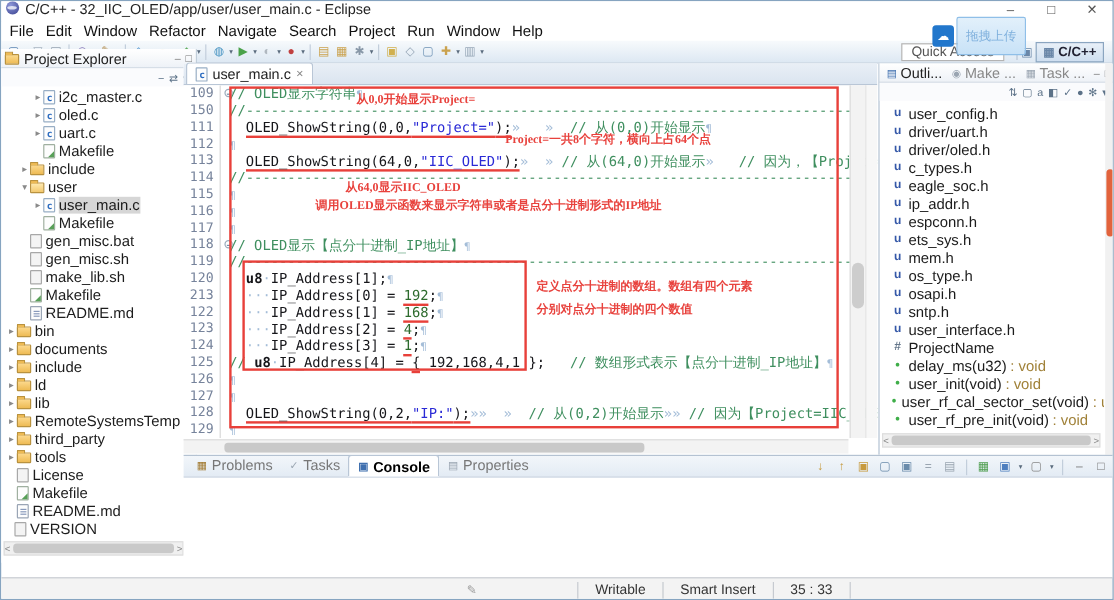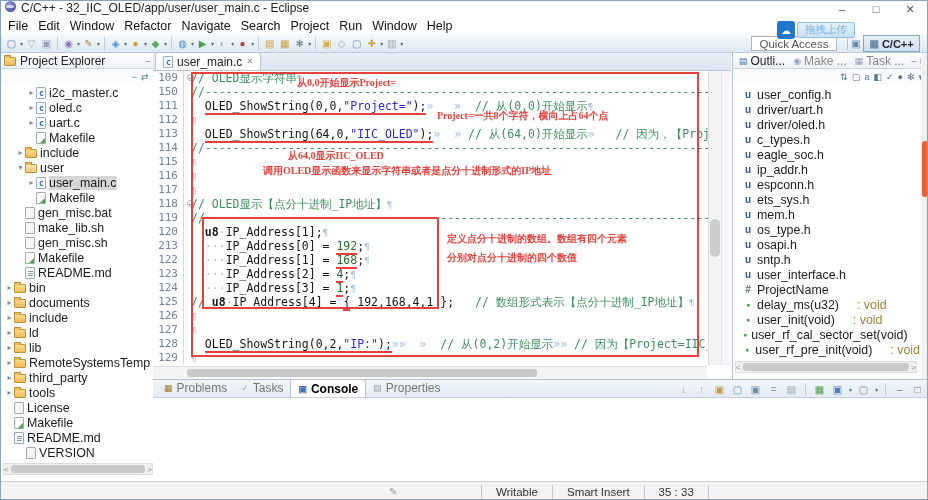--- a/index.html
+++ b/index.html
@@ -16,34 +16,34 @@
   #menubar .menu-item{padding:0 5px;line-height:16px}
   #toolbar{position:absolute;left:0;top:33px;width:100%;height:19px;background:linear-gradient(#f7fafc,#dde8f3);border-bottom:1px solid #bccadb;display:flex;align-items:center;padding-left:3px}
   .tbi{display:inline-flex;align-items:center;justify-content:center;width:15px;height:15px;font-size:10px;line-height:15px}
   .dd{font-size:6px;color:#5a6b7d;margin:0 1px}
   .tb-sep{width:1px;height:13px;background:#c2cedb;margin:0 3px}
 
   
   #qa-box{position:absolute;top:35px;left:750px;width:86px;height:15px;background:#fff;border:1px solid #b3b3b3;color:#555;font-size:11.5px;display:flex;align-items:center;justify-content:center;z-index:5}
   #upload-tip{position:absolute;top:20px;left:776px;height:18px;display:flex;align-items:center;z-index:6}
   #upload-tip .tip-icon{width:18px;height:18px;background:#2277cc;border-radius:3px;color:#fff;font-size:10px;display:flex;align-items:center;justify-content:center}
-  #upload-tip .tip-label{height:16px;background:linear-gradient(#e2f0fb,#c8e2f7);border:1px solid #8fbfe8;border-radius:2px;color:#7fb0dd;font-size:10.5px;display:flex;align-items:center;padding:0 7px;margin-left:2px}
+  #upload-tip .tip-label{height:32px;background:linear-gradient(#e2f0fb,#c8e2f7);border:1px solid #8fbfe8;border-radius:2px;color:#7fb0dd;font-size:10.5px;display:flex;align-items:center;padding:0 7px;margin-left:2px}
   #persp{position:absolute;top:34px;left:846px;height:17px;display:flex;align-items:center;gap:3px;z-index:5}
   #persp .p-sep{width:1px;height:13px;background:#b8c6d6}
   #persp .p-icon{font-size:10px;color:#6a87a8}
   #persp .p-btn{height:17px;display:flex;align-items:center;gap:3px;border:1px solid #8aa5c0;background:linear-gradient(#e8f0f8,#cfdff0);padding:0 5px;font-size:11px;font-weight:bold;color:#223}
 
   
   .phead{position:absolute;left:0;top:0;right:0;height:16px;background:linear-gradient(#ffffff,#eef2f7);border-bottom:1px solid #ccd6e2;display:flex;align-items:center;font-size:12px;color:#222;padding:0 3px;gap:4px}
   .phead .pbtns{margin-left:auto;display:flex;gap:4px;color:#777;font-size:9px}
   .ptool{position:absolute;left:0;top:16px;right:0;height:15px;display:flex;align-items:center;justify-content:flex-end;gap:4px;padding-right:6px;font-size:9px;color:#5c7288;background:#fafbfd}
   .tab-gray{color:#888}
 
   
-  #pe-panel{position:absolute;left:0;top:52px;width:163px;height:428px;background:#fff;border-right:1px solid #b4c2d2}
+  #pe-panel{position:absolute;left:0;top:40px;width:163px;height:428px;background:#fff;border-right:1px solid #b4c2d2}
   #pe-tree{position:absolute;left:0;top:32px;right:9px;height:378px;overflow:hidden;font-size:12.4px}
   .trow{height:15px;display:flex;align-items:center;white-space:nowrap}
   .trow .arr{width:9px;font-size:8px;color:#8a8a8a;text-align:center;flex:none}
   .trow .lbl{margin-left:3px;color:#1c1c1c}
   .trow .lbl.sel{background:#d6d6d6}
   #pe-vscroll{position:absolute;right:0;top:32px;width:9px;bottom:20px;background:#f4f4f4}
   #pe-vscroll .sa{position:absolute;left:0;width:9px;font-size:7px;color:#999;text-align:center}
   #pe-hscroll{position:absolute;left:2px;right:10px;bottom:6px;height:12px;background:#f0f0f0;border:1px solid #ddd;display:flex;align-items:center;font-size:8px;color:#888}
   #pe-hscroll .thumb{height:8px;background:#c9c9c9;border-radius:3px;flex:1;margin:0 2px}
 
@@ -83,21 +83,21 @@
   #e-hscroll{position:absolute;left:0;bottom:1px;right:24px;height:12px;background:#f3f3f3;border-top:1px solid #ddd;display:flex;align-items:center;font-size:8px;color:#888}
   #e-hscroll .thumb{position:absolute;left:34px;width:350px;height:8px;top:2px;background:#c9c9c9;border-radius:3px}
 
   
   #outline{position:absolute;left:731px;top:52px;width:197px;height:326px;background:#fff;border-left:1px solid #b4c2d2}
   #outline .phead{gap:2px}
   .otab{display:flex;align-items:center;gap:3px;padding:0 3px;font-size:12px}
   #ol-list{position:absolute;left:0;top:34px;right:9px;height:270px;overflow:hidden;font-size:12.4px}
   .orow{height:15px;display:flex;align-items:center;padding-left:10px;white-space:nowrap}
   .orow .lbl{margin-left:4px;color:#1c1c1c}
-  .orow .typ{color:#a08138;margin-left:18px}
+  .orow .typ{color:#a08138;margin-left:3px}
   .oi-inc{color:#3558a8;font-weight:bold;font-size:10px;width:10px;text-align:center}
   .oi-def{color:#66788c;font-weight:bold;font-size:10px;width:10px;text-align:center}
   .oi-fn{color:#3fae49;font-size:7px;width:10px;text-align:center}
   #ol-hscroll{position:absolute;left:2px;right:12px;bottom:6px;height:12px;background:#f0f0f0;border:1px solid #ddd;display:flex;align-items:center;font-size:8px;color:#888}
   #ol-hscroll .thumb{height:8px;background:#c9c9c9;border-radius:3px;flex:1;margin:0 2px}
   #ol-vscroll{position:absolute;right:0;top:0;width:8px;bottom:0;background:#f1f1f1}
   #ol-vscroll .thumb{position:absolute;left:1px;right:1px;top:88px;height:56px;background:#e2633c;border-radius:4px}
 
   
   #console{position:absolute;left:152px;top:378px;width:776px;height:102px;background:#fff;border-top:1px solid #b4c2d2}
@@ -254,26 +254,26 @@
           <span class="lbl">Makefile</span>
         </div>
         <div class="trow" style="padding-left: 15px;">
           <span class="arr"></span>
           <span class="ic ic-file"></span>
           <span class="lbl">gen_misc.bat</span>
         </div>
         <div class="trow" style="padding-left: 15px;">
           <span class="arr"></span>
           <span class="ic ic-file"></span>
+          <span class="lbl">gen_misc.sh</span>
+        </div>
+        <div class="trow" style="padding-left: 15px;">
+          <span class="arr"></span>
+          <span class="ic ic-file"></span>
           <span class="lbl">make_lib.sh</span>
-        </div>
-        <div class="trow" style="padding-left: 15px;">
-          <span class="arr"></span>
-          <span class="ic ic-file"></span>
-          <span class="lbl">gen_misc.sh</span>
         </div>
         <div class="trow" style="padding-left: 15px;">
           <span class="arr"></span>
           <span class="ic ic-make"></span>
           <span class="lbl">Makefile</span>
         </div>
         <div class="trow" style="padding-left: 15px;">
           <span class="arr"></span>
           <span class="ic ic-doc"></span>
           <span class="lbl">README.md</span>
@@ -326,21 +326,21 @@
         <div class="trow" style="padding-left: 4px;">
           <span class="arr"></span>
           <span class="ic ic-make"></span>
           <span class="lbl">Makefile</span>
         </div>
         <div class="trow" style="padding-left: 4px;">
           <span class="arr"></span>
           <span class="ic ic-doc"></span>
           <span class="lbl">README.md</span>
         </div>
-        <div class="trow" style="padding-left: 16px;">
+        <div class="trow" style="padding-left: 2px;">
           <span class="arr"></span>
           <span class="ic ic-file"></span>
           <span class="lbl">VERSION</span>
         </div>
       </div>
     <div id="pe-vscroll">
       <span class="sa" style="top:0">∧</span>
       <span class="sa" style="bottom:0">∨</span>
     </div>
     <div id="pe-hscroll">
@@ -402,21 +402,21 @@
           <div class="gr">125</div>
           <div class="gr">126</div>
           <div class="gr">127</div>
           <div class="gr">128</div>
           <div class="gr">129</div>
         </div>
       <div id="overlays">
           <div class="rbox" style="left: 38px; top: 1px; width: 508px; height: 285px;"></div>
           <div class="rbox" style="left: 49px; top: 146px; width: 237px; height: 92px;"></div>
           <div class="anno" style="left: 144px; top: 5px;">从0,0开始显示Project=</div>
-          <div class="anno" style="left: 284px; top: 38px;">Project=一共8个字符，横向上占64个点</div>
+          <div class="anno" style="left: 268px; top: 38px;">Project=一共8个字符，横向上占64个点</div>
           <div class="anno" style="left: 135px; top: 78px;">从64,0显示IIC_OLED</div>
           <div class="anno" style="left: 110px; top: 93px;">调用OLED显示函数来显示字符串或者是点分十进制形式的IP地址</div>
           <div class="anno" style="left: 294px; top: 161px;">定义点分十进制的数组。数组有四个元素</div>
           <div class="anno" style="left: 294px; top: 180px;">分别对点分十进制的四个数值</div>
         </div>
     </div>
     <div id="e-vscroll">
         <span class="thumb"></span>
       </div>
     <div id="e-ruler"></div>

